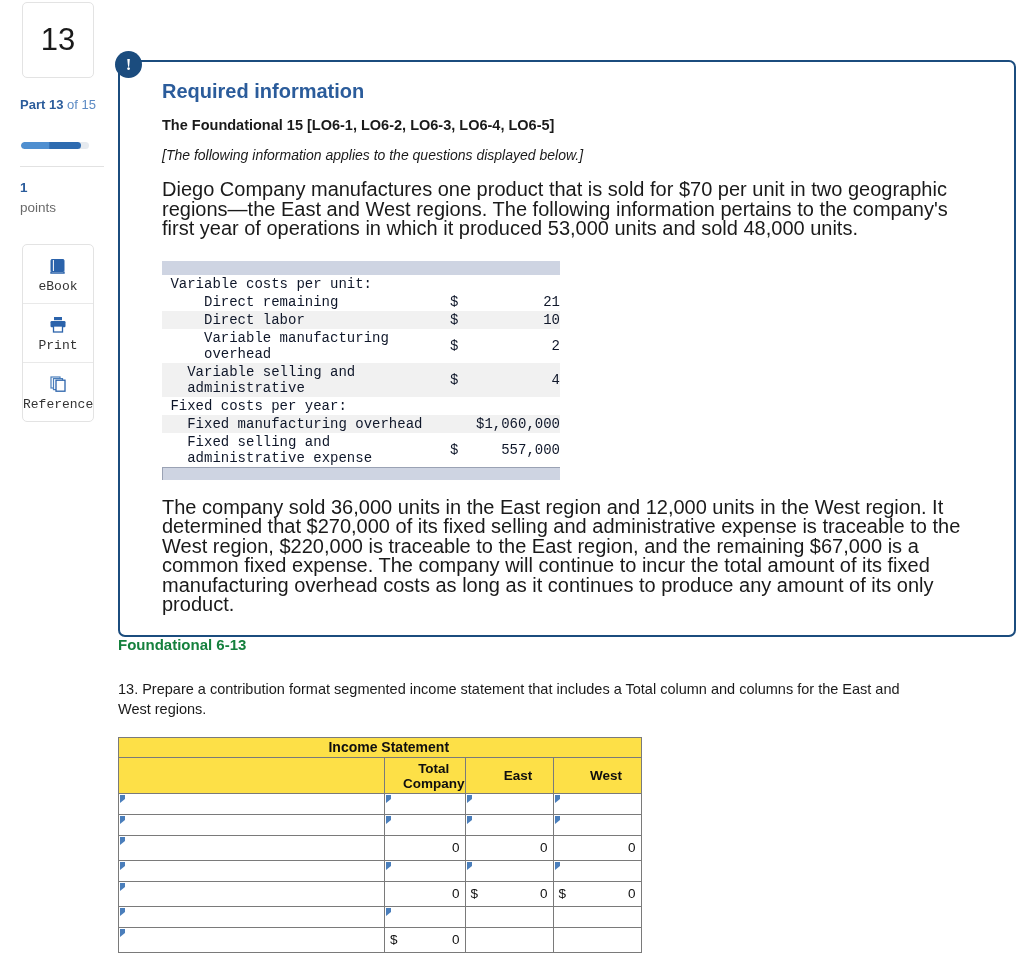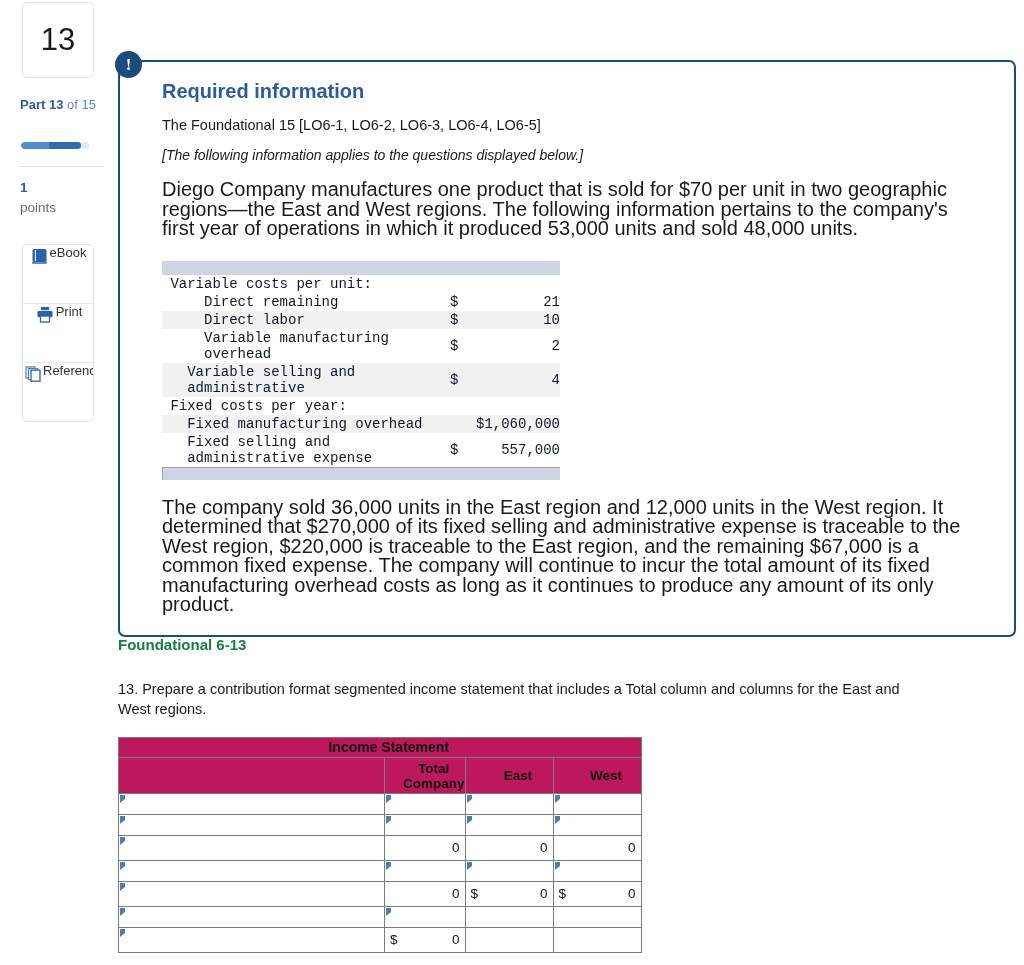--- a/index.html
+++ b/index.html
@@ -104,24 +104,26 @@
     border: 1px solid #e3e3e3;
     border-radius: 5px;
     background: #fff;
     overflow: visible;
   }
   .tool-btn {
     position: relative;
     height: 58px;
     border-bottom: 1px solid #e9e9e9;
     display: flex;
-    flex-direction: row;
+    flex-direction: column;
+    align-items: center;
     justify-content: center;
     cursor: pointer;
     overflow: visible;
+    font-family: Liberation Mono, monospace;
   }
   .tool-btn:last-child { border-bottom: none; }
   .tool-btn .glyph {
     height: 22px;
     display: flex;
     align-items: center;
     justify-content: center;
     margin-bottom: 2px;
   }
   .tool-btn .tool-label {
@@ -176,21 +178,21 @@
   .callout h3 {
     margin: 0 0 14px 0;
     font-size: 20px;
     color: #2b5c9b;
     font-weight: bold;
   }
   .callout h4 {
     margin: 0 0 14px 0;
     font-size: 14.5px;
     color: #1a1a1a;
-    font-weight: normal;
+    font-weight: bold;
   }
   .callout .italic-note {
     margin: 0 0 17px 0;
     font-size: 14px;
     font-style: italic;
     color: #1a1a1a;
   }
   .callout p.body {
     margin: 0;
     font-size: 20px;
@@ -263,21 +265,21 @@
     color: #111;
     table-layout: fixed;
   }
   table.answer td {
     border: 1px solid #7a7a7a;
     height: 20px;
     padding: 0;
     background: #ffffff;
   }
   table.answer td.hdr {
-    background: #be185d;
+    background: #fde047;
     text-align: center;
     font-weight: bold;
     color: #0f0f0f;
     font-size: 13.5px;
     line-height: 15px;
     padding-left: 18px;
   }
   table.answer td.title-hdr {
     height: 19px;
     font-size: 14px;

